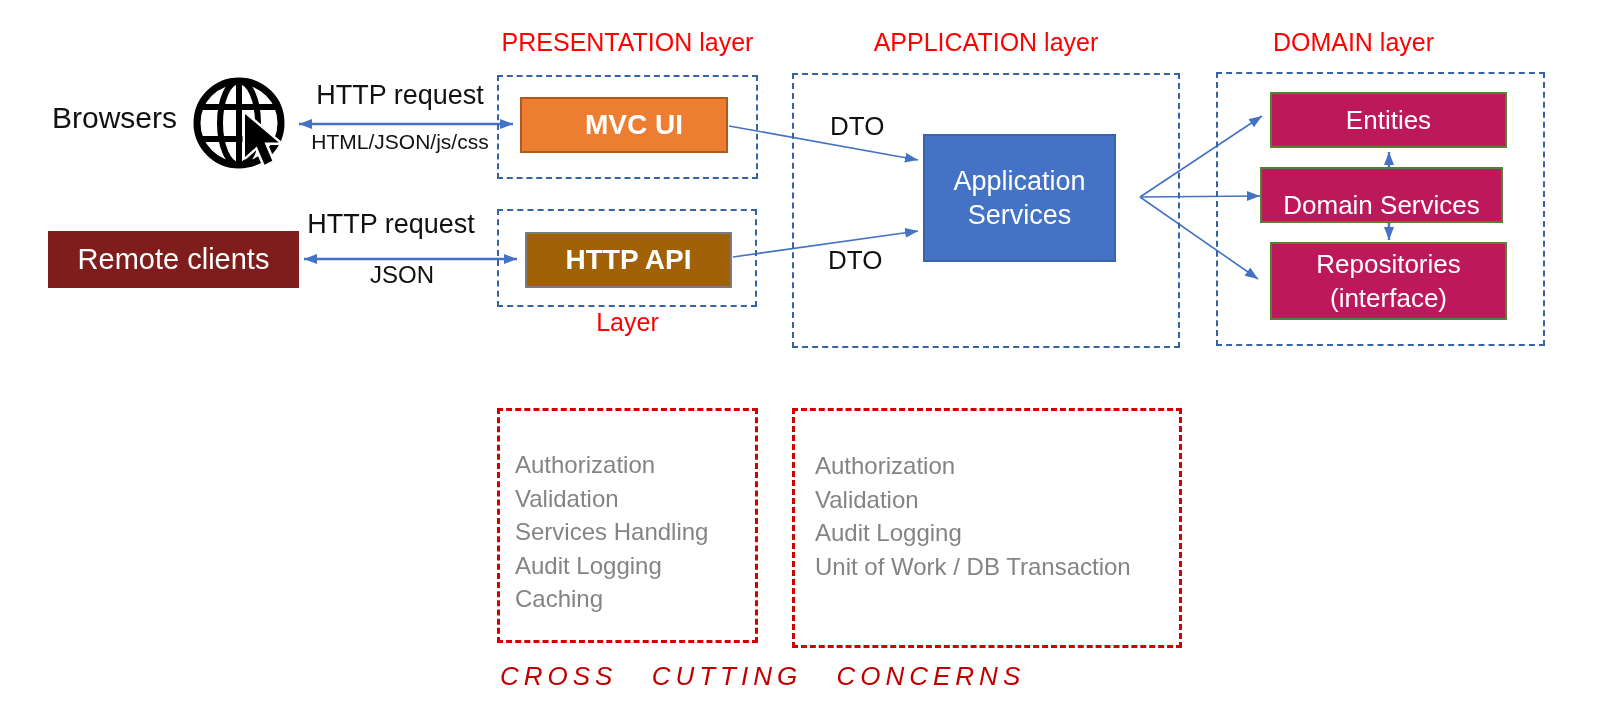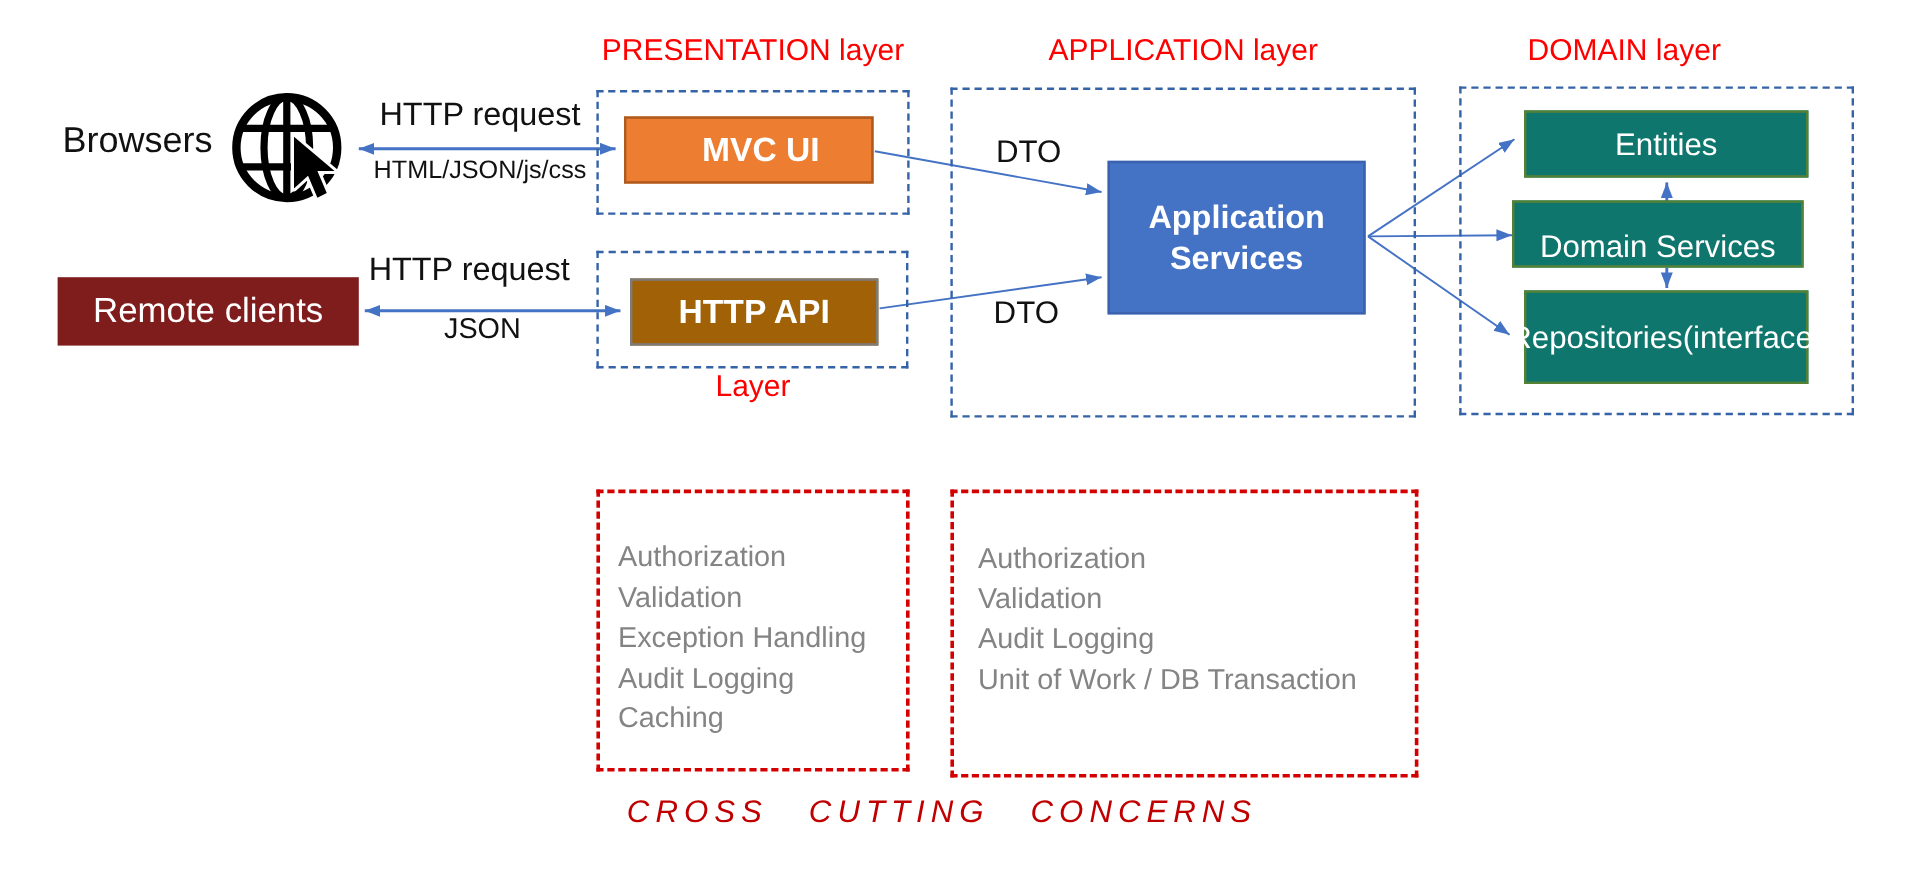--- a/index.html
+++ b/index.html
@@ -36,38 +36,38 @@
   #app-dash{left:792px;top:73px;width:388px;height:275px;}
   #dom-dash{left:1216px;top:72px;width:329px;height:274px;}
 
   
   .solid-box{position:absolute;display:flex;align-items:center;justify-content:center;
     color:#fff;box-sizing:border-box;text-align:center;}
   #mvc-box{left:520px;top:97px;width:208px;height:56px;background:#ED7D31;
     border:2px solid #AC5A20;font-weight:bold;font-size:28px;padding-left:20px;}
   #api-box{left:525px;top:232px;width:207px;height:56px;background:#a16207;
     border:2px solid #7C7C7C;font-weight:bold;font-size:28px;}
-  #app-services{left:923px;top:134px;width:215px;height:128px;background:#4472C4;
-    border:2px solid #3A62AE;font-weight:bold;font-size:27px;flex-direction:column;line-height:34px;}
-  .green-box{background:#0f766e;border:2px solid #548235;font-size:26px;}
+  #app-services{left:923px;top:134px;width:193px;height:128px;background:#4472C4;
+    border:2px solid #3A62AE;font-weight:normal;font-size:27px;flex-direction:column;line-height:34px;}
+  .green-box{background:#be185d;border:2px solid #548235;font-size:26px;}
   #entities{left:1270px;top:92px;width:237px;height:56px;}
   #domain-services{left:1260px;top:167px;width:243px;height:56px;align-items:flex-end;}
-  #repositories{left:1270px;top:242px;width:237px;height:78px;line-height:34px;}
+  #repositories{left:1270px;top:242px;width:237px;height:78px;flex-direction:column;line-height:34px;}
 
   
   .dto{position:absolute;font-size:26px;color:#111;}
   #dto-top{left:830px;top:111px;}
   #dto-bottom{left:828px;top:245px;}
 
   
   .cc-box{position:absolute;border:3px dashed #D40000;box-sizing:border-box;}
   #cc-left{left:497px;top:408px;width:261px;height:235px;padding:37px 0 0 15px;}
   #cc-right{left:792px;top:408px;width:390px;height:240px;padding:38px 0 0 20px;}
   .cc-item{font-size:24px;color:#848484;line-height:33.5px;white-space:nowrap;}
-  #cc-footer{position:absolute;left:500px;top:661px;width:570px;text-align:center;
+  #cc-footer{position:absolute;left:500px;top:661px;width:570px;
     color:#C00000;font-size:26px;font-style:italic;letter-spacing:5px;word-spacing:22px;white-space:nowrap;}
 </style>
 </head>
 <body>
 
 <div class="canvas">
 
   <svg class="connectors" viewBox="0 0 1600 727">
     <defs>
       <marker id="arr" markerUnits="userSpaceOnUse" markerWidth="15" markerHeight="12" refX="13" refY="5" orient="auto-start-reverse">
@@ -138,21 +138,21 @@
     <span>Domain Services</span>
   </div>
   <div class="solid-box green-box" id="repositories">
     <div>Repositories</div>
     <div>(interface)</div>
   </div>
 
   <div class="cc-box" id="cc-left">
     <div class="cc-item">Authorization</div>
     <div class="cc-item">Validation</div>
-    <div class="cc-item">Exception Handling</div>
+    <div class="cc-item">Services Handling</div>
     <div class="cc-item">Audit Logging</div>
     <div class="cc-item">Caching</div>
   </div>
   <div class="cc-box" id="cc-right">
     <div class="cc-item">Authorization</div>
     <div class="cc-item">Validation</div>
     <div class="cc-item">Audit Logging</div>
     <div class="cc-item">Unit of Work / DB Transaction</div>
   </div>
   <div id="cc-footer">CROSS CUTTING CONCERNS</div>

